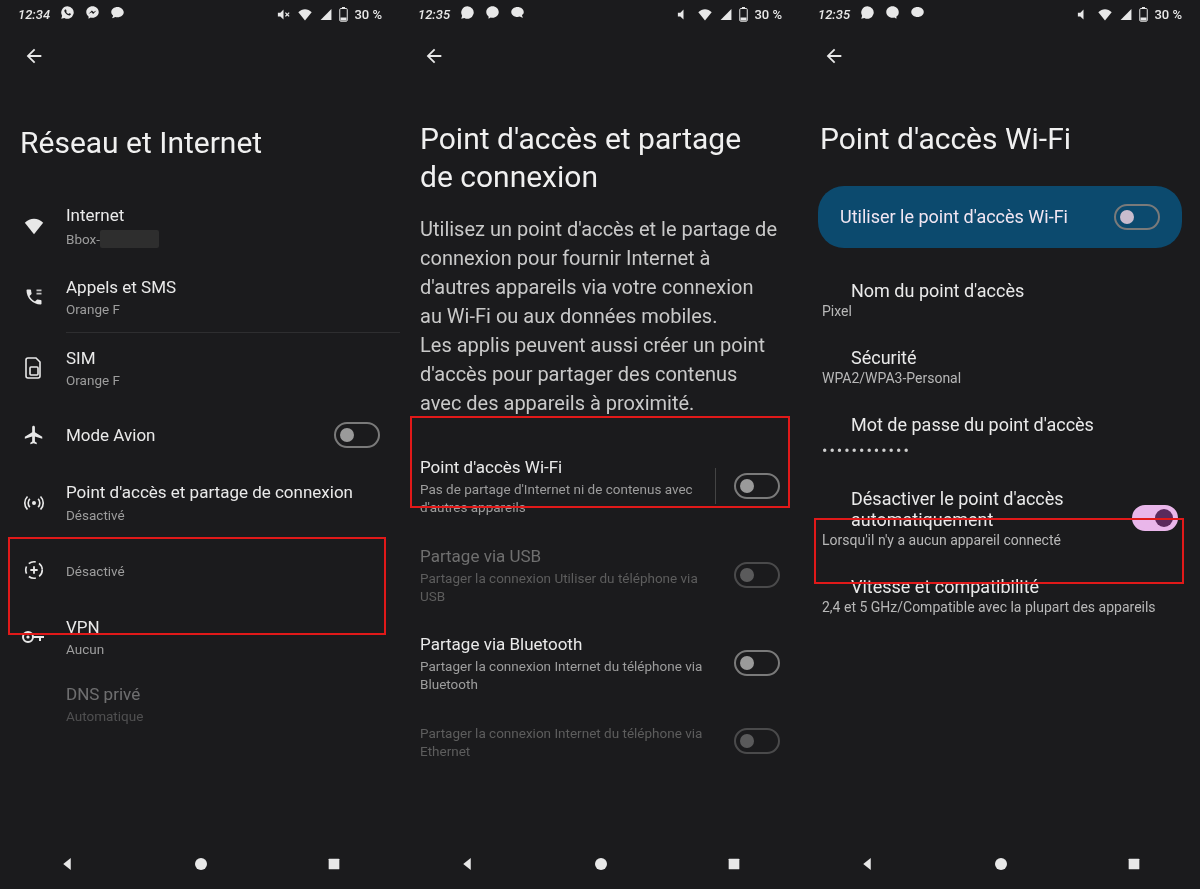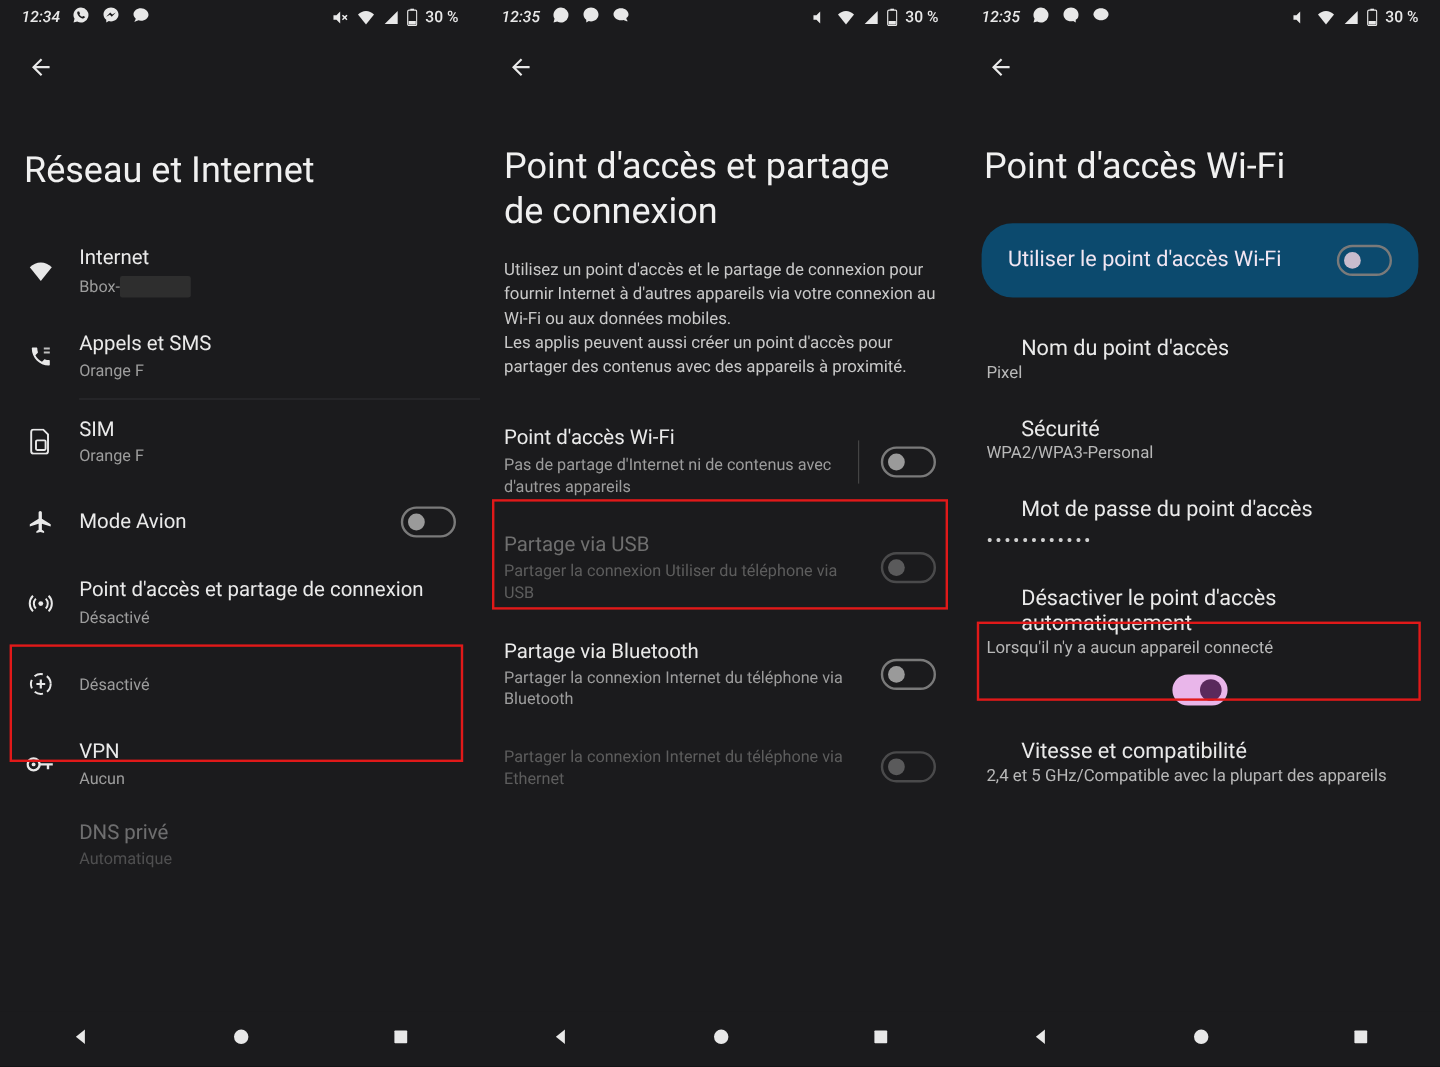--- a/index.html
+++ b/index.html
@@ -38,21 +38,21 @@
   
   .page-title {
     font-size: 30px;
     font-weight: 400;
     color: #f0f0f0;
     padding: 40px 20px 28px 20px;
     line-height: 1.25;
   }
   .page-title.small-pad { padding-top: 36px; padding-bottom: 20px; }
   .description {
-    font-size: 14px;
+    font-size: 20px;
     color: #c9c9c9;
     line-height: 1.45;
     padding: 0 20px 24px 20px;
   }
   
   .row {
     display: flex;
     align-items: center;
     padding: 14px 20px;
     gap: 18px;
@@ -91,21 +91,21 @@
     padding: 18px 22px;
     display: flex;
     align-items: center;
     gap: 12px;
   }
   .hl-text { flex: 1; font-size: 18px; color: #f1e6f2; line-height:1.3; }
   
   .srow { padding: 14px 22px; }
   .srow-title { font-size: 18px; color: #eaeaea; margin-left: 29px; }
   .srow-sub { font-size: 14px; color: #b8b8b8; margin-top: 2px; }
-  .srow.flex { display:flex; align-items:center; gap:14px;flex-direction:column; }
+  .srow.flex { display:flex; align-items:center; gap:14px; }
   .srow.flex .tcol { flex:1; }
   .dots { letter-spacing: 2px; font-size: 16px; color: #cfcfcf; margin-top:6px; }
   
   .redbox {
     position: absolute; border: 2px solid #e11919; pointer-events: none;
   }
   
   .navbar {
     position: absolute; bottom: 0; left: 0; right: 0; height: 46px;
     display: flex; align-items: center; justify-content: space-around;

